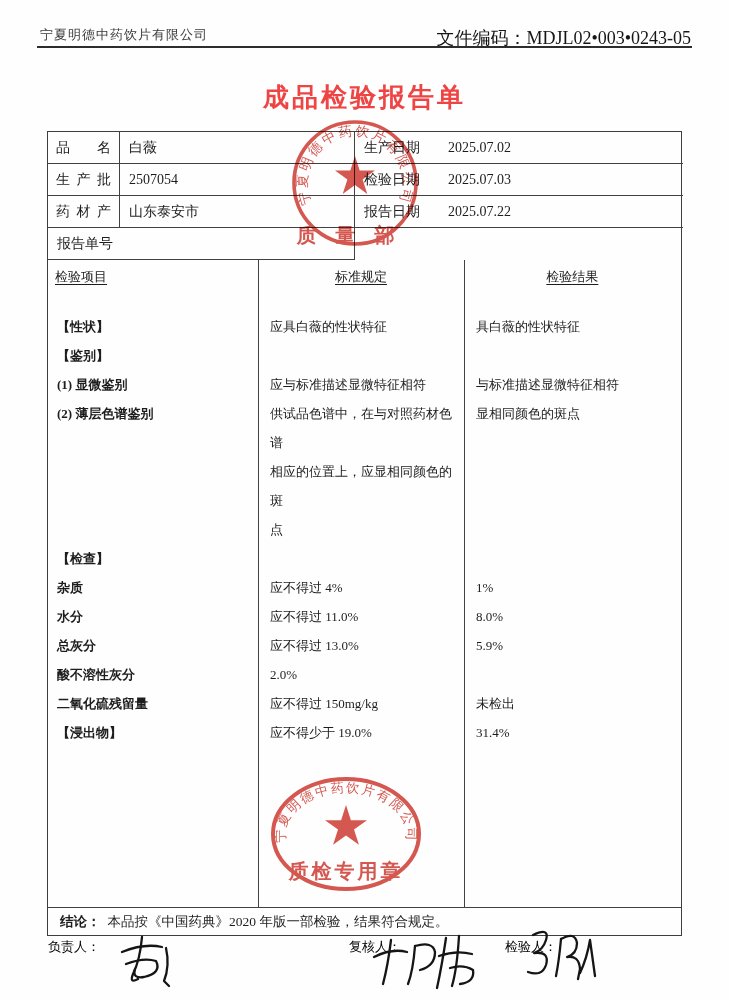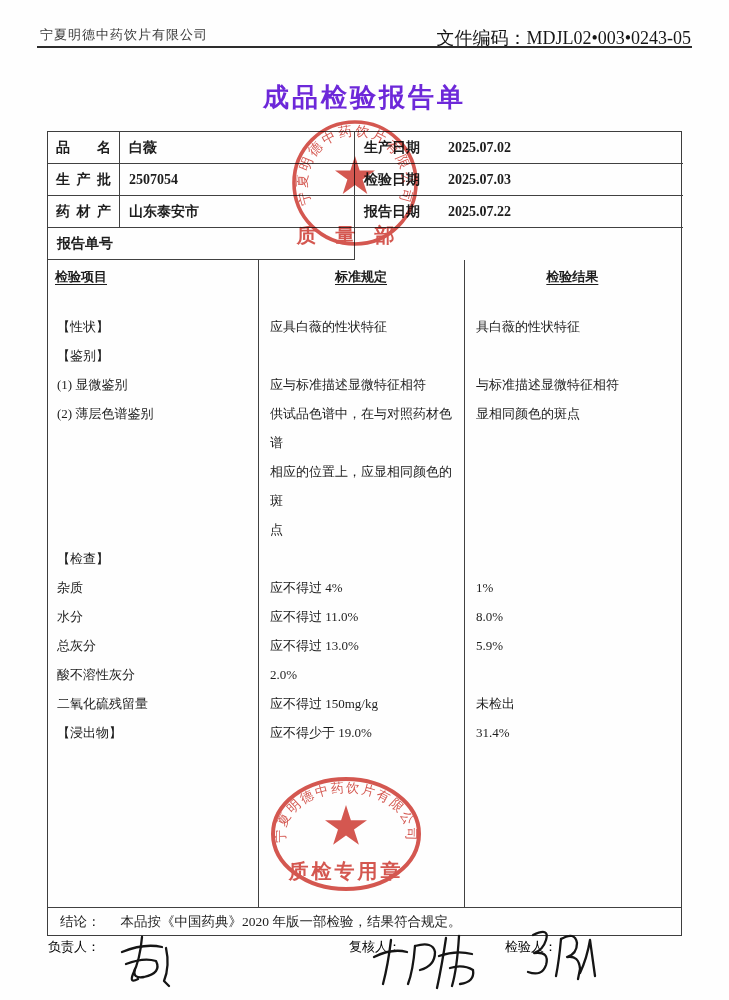--- a/index.html
+++ b/index.html
@@ -6,52 +6,52 @@
   html,body { background:#e9e9e9; }
   .doc {
     position:relative; width:729px; height:1000px; background:#fefefe;
     font-family:"Liberation Serif","DejaVu Serif",serif; color:#1d1d1d;
     margin:0 auto; overflow:hidden;
   }
   .company { position:absolute; left:40px; top:26px; font-size:13px; color:#3a3a3a; letter-spacing:1px; }
   .doccode { position:absolute; right:38px; top:26px; font-size:18px; color:#151515; }
   .rule    { position:absolute; left:37px; top:46px; width:655px; height:2px; background:#2d2d2d; }
   .title   { position:absolute; left:0; top:80px; width:729px; text-align:center;
-             font-size:26px; font-weight:bold; letter-spacing:3px; color:#6d28d9; }
+             font-size:26px; font-weight:bold; letter-spacing:3px; color:#ef4444; }
 
   .table { position:absolute; left:47px; top:131px; width:635px; border:1px solid #3e3e3e; background:transparent; }
 
   
   .info-grid { display:grid; grid-template-columns:72px 235px 328px; font-size:14px; }
-  .info-grid > div { height:32px; line-height:31px; border-bottom:1px solid #414141; overflow:hidden;font-weight:bold; }
+  .info-grid > div { height:32px; line-height:31px; border-bottom:1px solid #414141; overflow:hidden; }
   .ic-label { border-right:1px solid #414141; padding:0 8px; text-align:justify; text-align-last:justify; }
   .ic-value { border-right:1px solid #414141; padding-left:9px; }
   .ic-span2 { grid-column:1 / 3; border-right:1px solid #414141; padding:0 9px; }
   .combo { display:flex; }
   .combo .lbl { width:86px; padding-left:9px; flex:none; }
   .combo .val { padding-left:7px; }
   .rpt-val { padding-left:6px; }
 
   
   .main { position:relative; height:647px; font-size:13px; }
   .vline { position:absolute; top:0; bottom:0; width:1px; background:#414141; }
   .vl1 { left:210px; } .vl2 { left:416px; }
-  .rhead { display:flex; padding-top:8px;font-weight:bold; }
+  .rhead { display:flex; padding-top:8px; }
   .rhead span { text-decoration:underline; text-underline-offset:3px; }
   .rh1 { width:211px; padding-left:7px; }
   .rh2 { width:206px; text-align:center; }
   .rh3 { width:218px; text-align:center; }
   .rows { margin-top:26px; }
   .trow { display:flex; line-height:29px; min-height:29px; }
-  .trow .c1 { width:211px; padding-left:9px; flex:none; }
+  .trow .c1 { width:211px; padding-left:9px; flex:none;font-weight:bold; }
   .trow .c2 { width:206px; padding-left:11px; padding-right:4px; flex:none; white-space:pre-line; }
   .trow .c3 { width:218px; padding-left:11px; flex:none; }
 
   .concl { border-top:1px solid #414141; height:28px; line-height:27px; font-size:13.5px; padding-left:12px; }
-  .concl b { font-weight:normal; margin-right:20px; }
+  .concl b { font-weight:bold; margin-right:7px; }
 
   .sig-label { position:absolute; top:938px; font-size:13px; color:#000000; }
   .sl1 { left:48px; } .sl2 { left:349px; } .sl3 { left:505px; }
   .sig { position:absolute; }
   .sig path { fill:none; stroke:#151515; stroke-width:2.3; stroke-linecap:round; stroke-linejoin:round; }
 
   .stamp { position:absolute; mix-blend-mode:multiply; opacity:0.88; }
   .stamp text { font-family:"Liberation Serif","DejaVu Serif",serif; }
 </style>
 </head>

